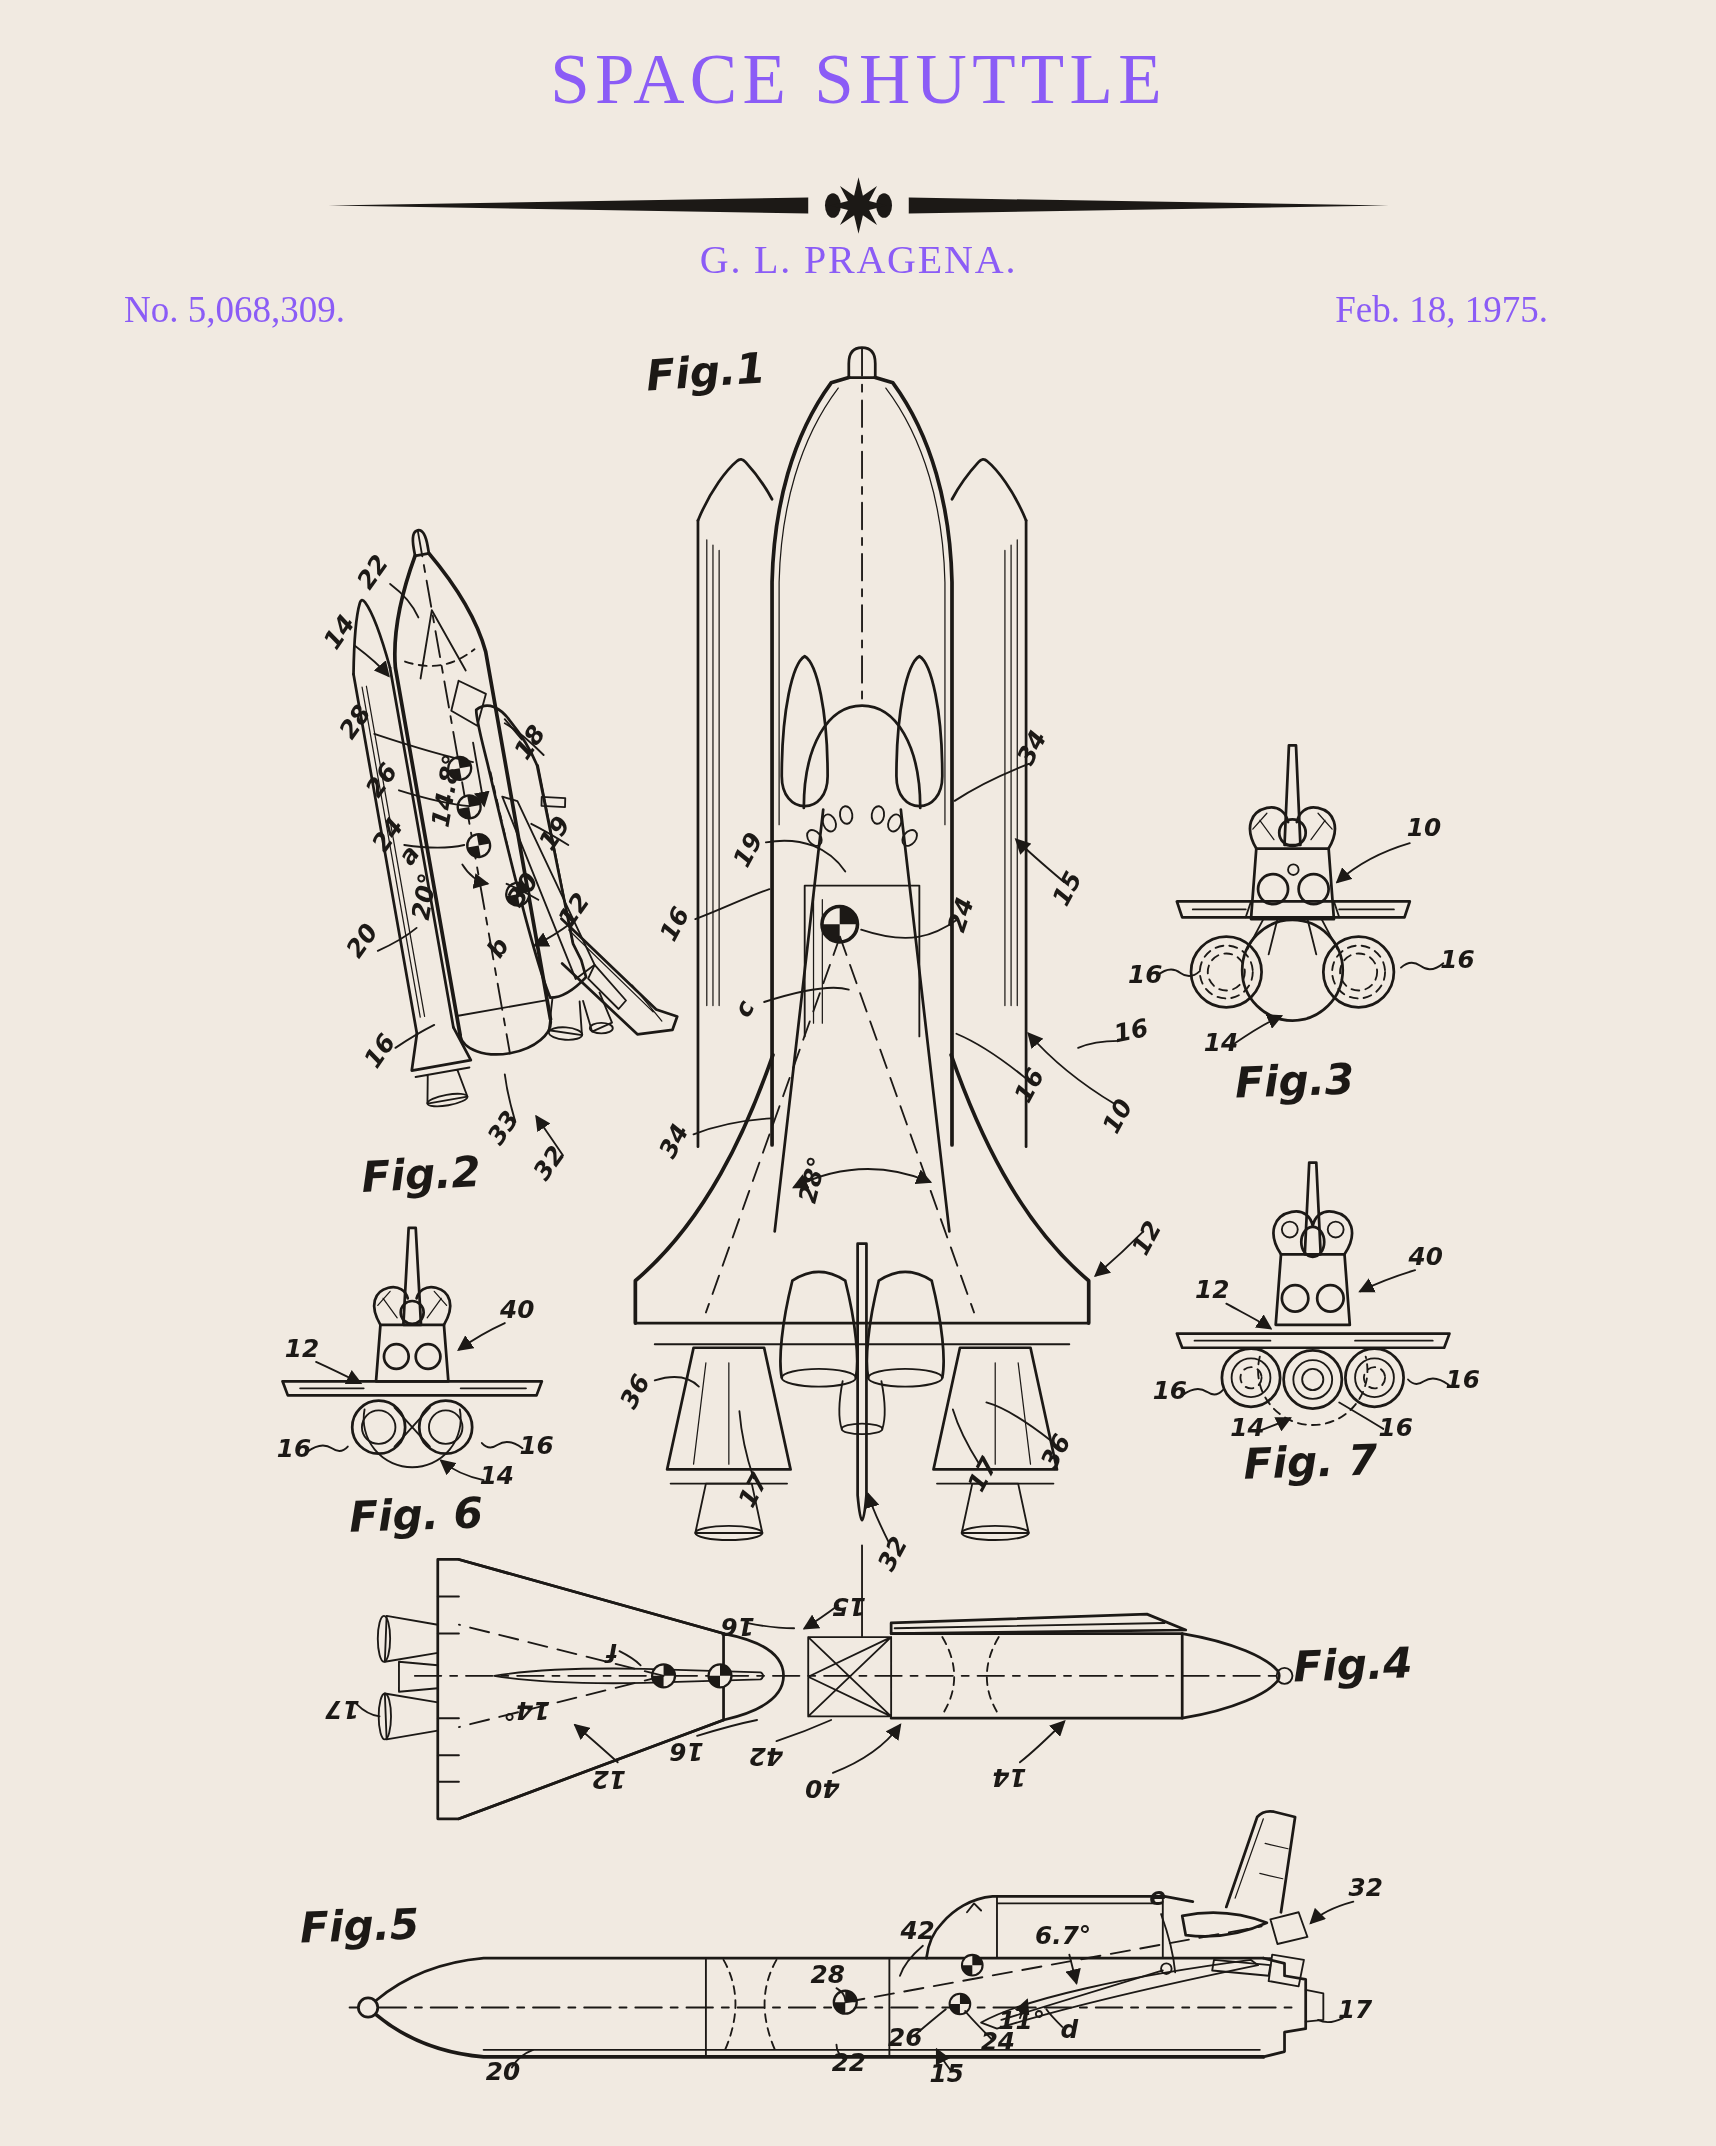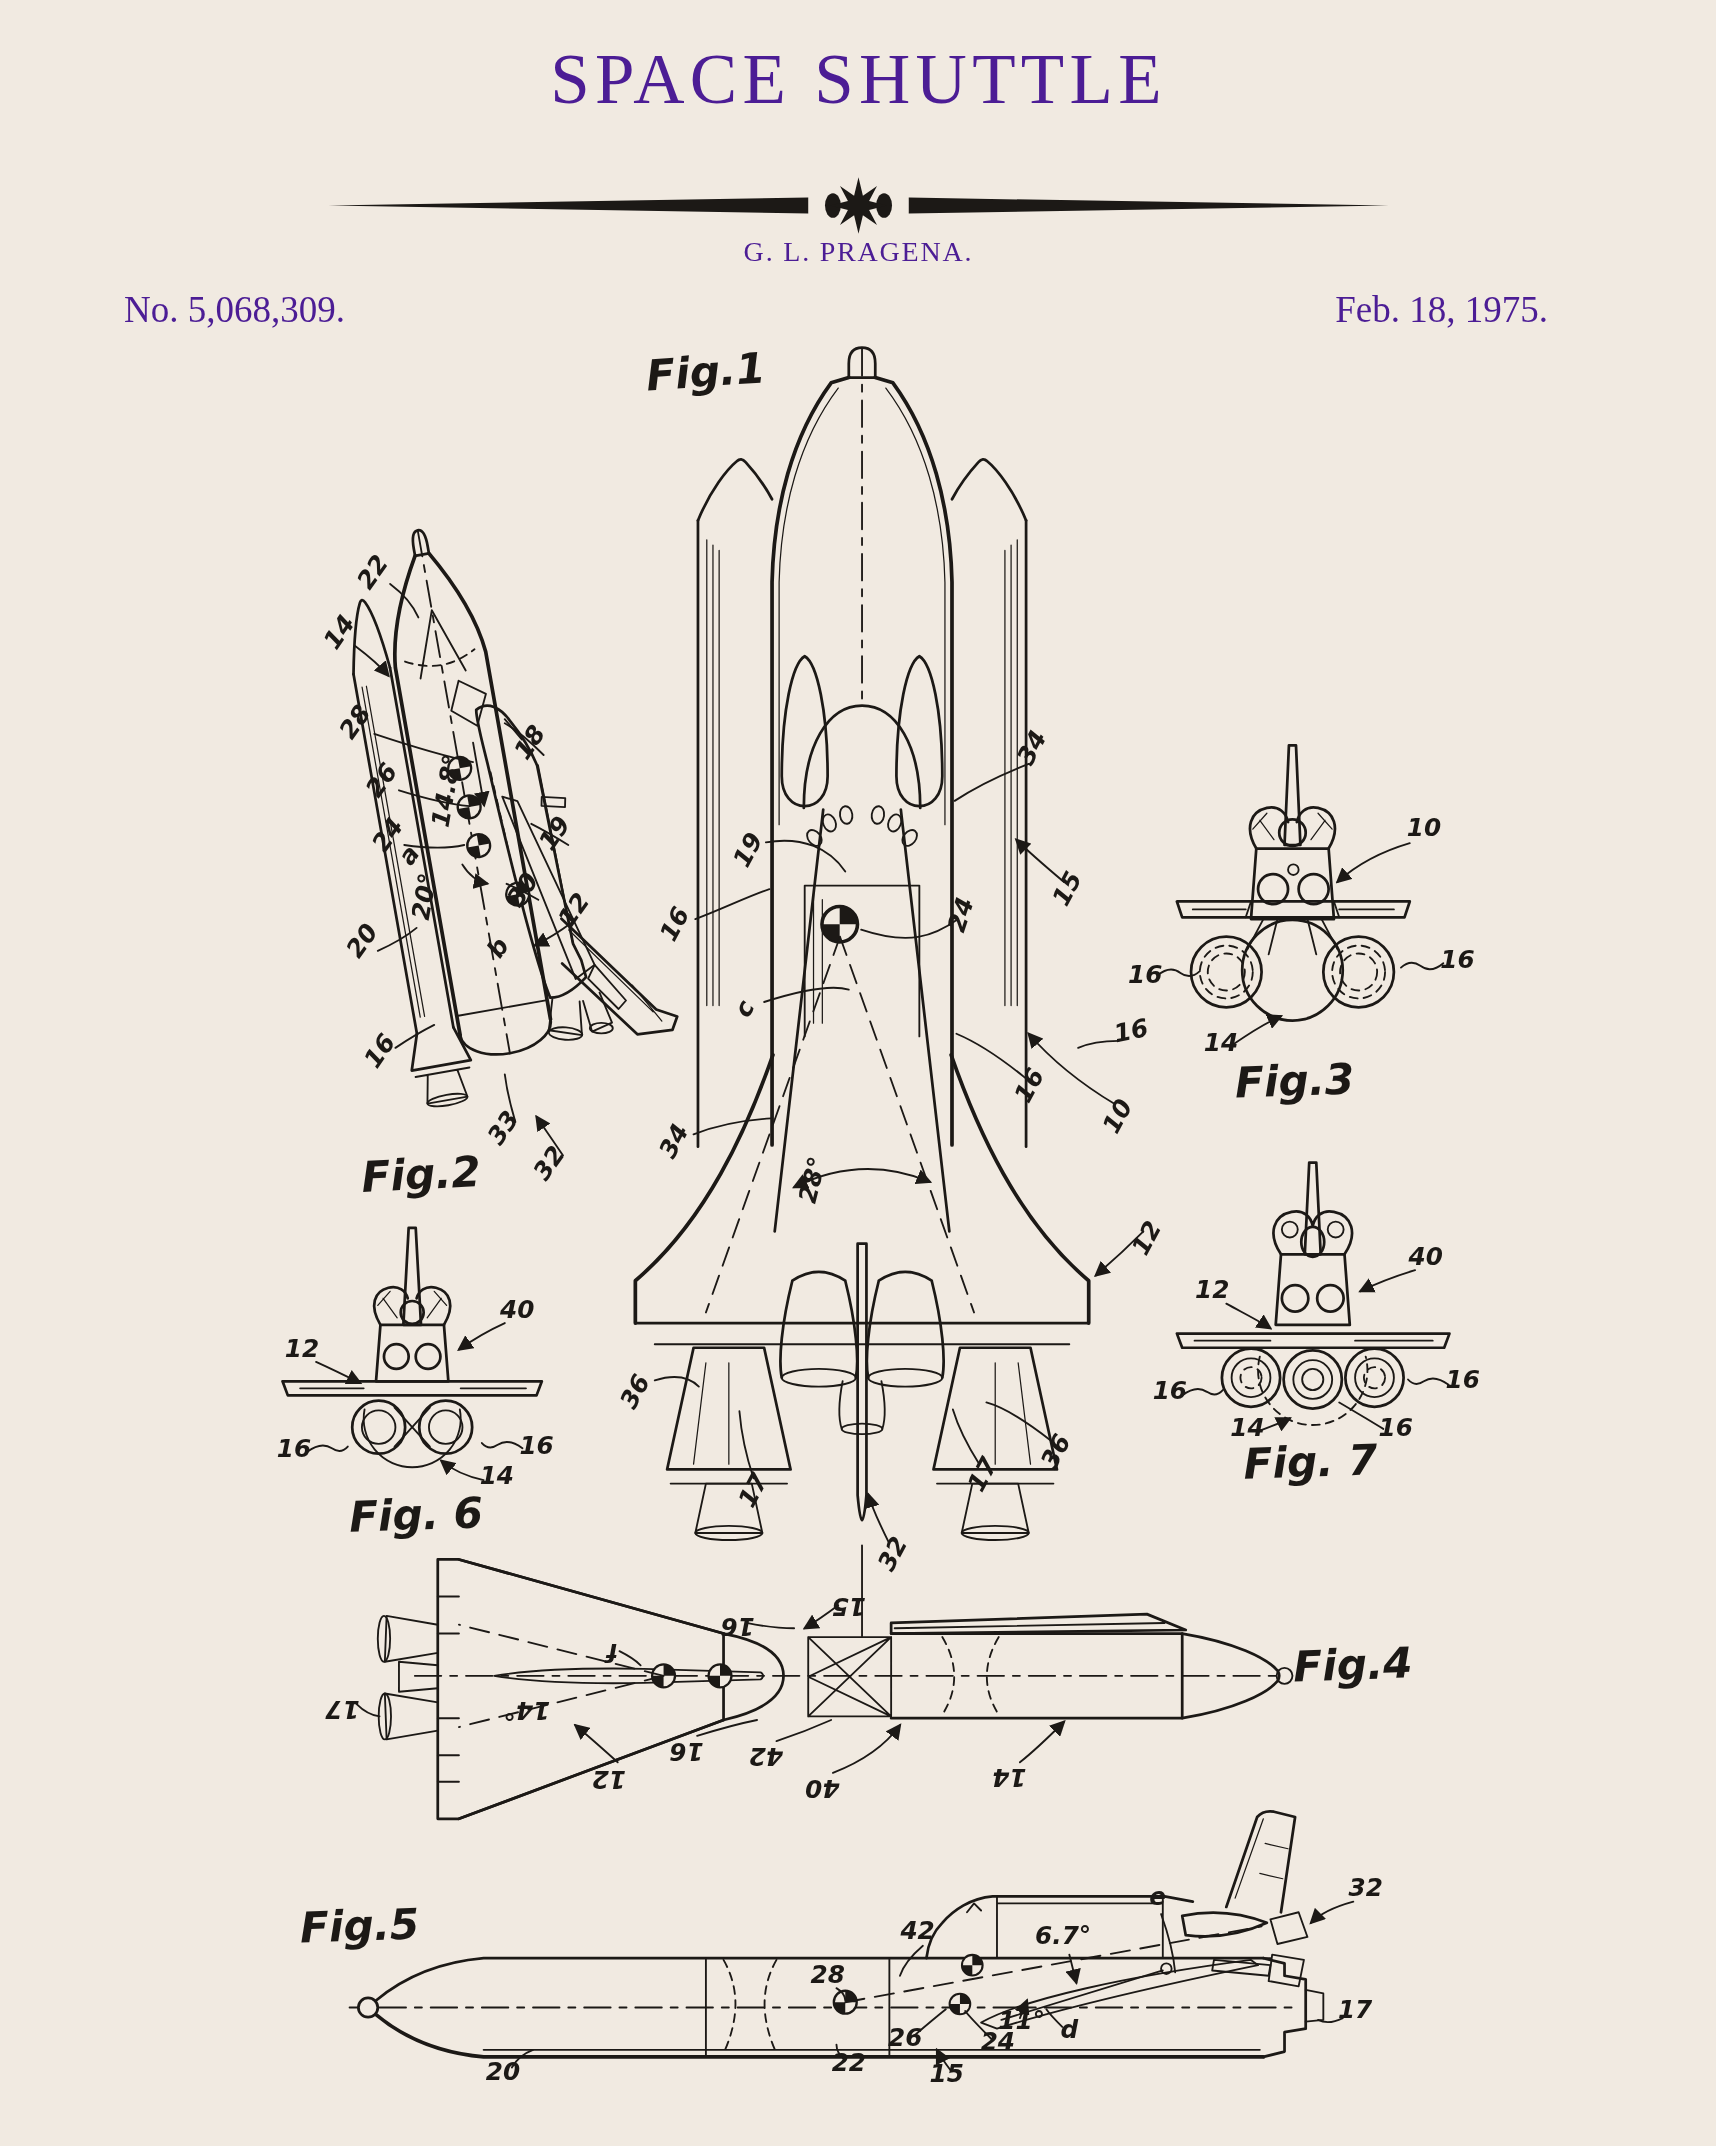--- a/index.html
+++ b/index.html
@@ -1,21 +1,21 @@
 <!DOCTYPE html>
 <html style="font-size:14px"><head>
 <meta charset="utf-8">
 <style>
   html,body{margin:0;padding:0;background:#888;}
   #page{position:relative;width:1717px;height:2146px;background:#f1eae1;overflow:hidden;
-        font-family:"Liberation Serif",serif;color:#4c1d95;}
+        font-family:"Liberation Serif",serif;color:#8b5cf6;}
   .abs{position:absolute;}
   #title{top:39px;left:0;width:100%;text-align:center;font-size:71px;letter-spacing:5.3px;
          font-family:"Liberation Serif",serif;}
-  #inventor{top:236px;left:0;width:100%;text-align:center;font-size:28px;letter-spacing:1.8px;}
+  #inventor{top:236px;left:0;width:100%;text-align:center;font-size:40px;letter-spacing:1.8px;}
   #patno{top:288px;left:124px;font-size:37px;}
   #patdate{top:288px;right:169px;font-size:37px;}
   svg{position:absolute;top:0;left:0;}
   .ink{stroke:#1c1916;fill:none;stroke-linecap:round;stroke-linejoin:round;}
   .w4{stroke-width:4.2}.w3{stroke-width:3.1}.w2{stroke-width:2.1}.w1{stroke-width:1.4}
   .cl{stroke-dasharray:30 10 8 10;}
   .dsh{stroke-dasharray:22 12;}
   .dshs{stroke-dasharray:9 7;}
   .blk{fill:#1c1916;stroke:none;}
   .fig-label{font:italic 700 48px "DejaVu Sans",sans-serif;fill:#1c1916;text-anchor:middle;}

